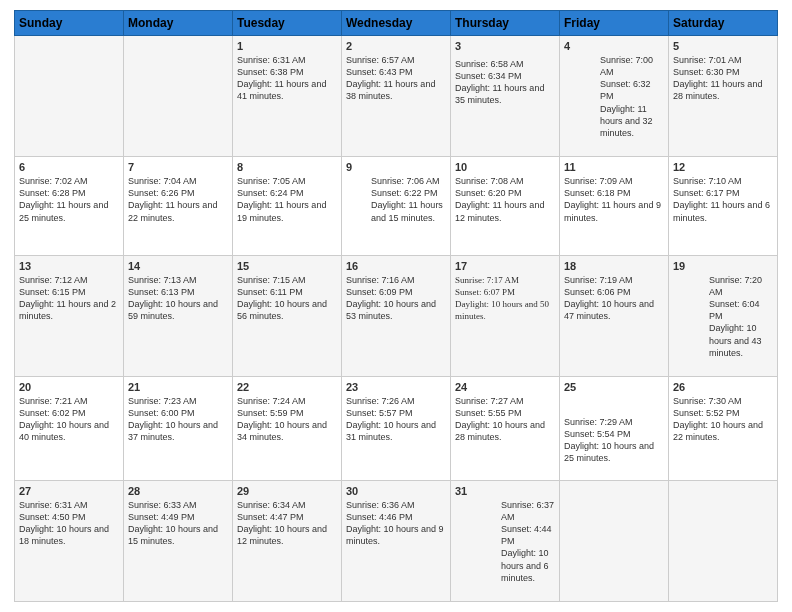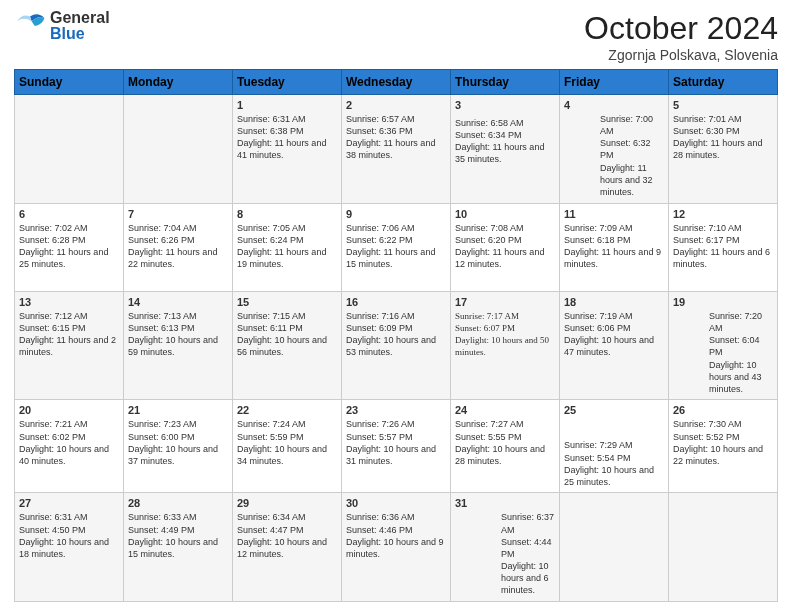--- a/index.html
+++ b/index.html
@@ -100,37 +100,20 @@
       color: #333;
     }
     .empty {
       background: #f5f5f5;
     }
   </style>
 </head>
 <body>
 
 <div class="page">
-  <div class="header">
-    <div class="logo">
-      <svg class="logo-icon" viewBox="0 0 40 40">
-        <path d="M20 8 Q30 2 38 10 Q32 6 22 14 Z" fill="#1a6bbf"></path>
-        <path d="M22 14 Q32 6 38 10 Q36 18 26 20 Z" fill="#2a9dd1"></path>
-        <path d="M20 8 Q10 4 4 14 Q12 8 22 14 Z" fill="#aad4f0"></path>
-      </svg>
-      <div class="logo-text">
-        <span class="logo-general">General</span>
-        <span class="logo-blue">Blue</span>
-      </div>
-    </div>
-    <div class="title-block">
-      <div class="month-title">October 2024</div>
-      <div class="location">Zgornja Polskava, Slovenia</div>
-    </div>
-  </div>
 
   <table class="calendar">
     <thead>
       <tr>
       <th>Sunday</th>
           <th>Monday</th>
           <th>Tuesday</th>
           <th>Wednesday</th>
           <th>Thursday</th>
           <th>Friday</th>
@@ -143,21 +126,21 @@
           <td class="empty"></td>
           <td>
             <span class="day-number">1</span>
             <div class="day-info" style="white-space: pre-line;">Sunrise: 6:31 AM
 Sunset: 6:38 PM
 Daylight: 11 hours and 41 minutes.</div>
           </td>
           <td>
             <span class="day-number">2</span>
             <div class="day-info" style="white-space: pre-line;">Sunrise: 6:57 AM
-Sunset: 6:36 PM
+Sunset: 6:43 PM
 Daylight: 11 hours and 38 minutes.</div>
           </td>
           <td>
             <span class="day-number">3</span>
             <div class="day-info" style="white-space: pre-line; margin-top: 6px;">Sunrise: 6:58 AM
 Sunset: 6:34 PM
 Daylight: 11 hours and 35 minutes.</div>
           </td>
           <td>
             <span class="day-number">4</span>
@@ -186,21 +169,21 @@
 Daylight: 11 hours and 22 minutes.</div>
           </td>
           <td>
             <span class="day-number">8</span>
             <div class="day-info" style="white-space: pre-line;">Sunrise: 7:05 AM
 Sunset: 6:24 PM
 Daylight: 11 hours and 19 minutes.</div>
           </td>
           <td>
             <span class="day-number">9</span>
-            <div class="day-info" style="white-space: pre-line;">Sunrise: 7:06 AM
+            <div class="day-info" style="white-space: pre-line; margin-left: 25px;">Sunrise: 7:06 AM
 Sunset: 6:22 PM
 Daylight: 11 hours and 15 minutes.</div>
           </td>
           <td>
             <span class="day-number">10</span>
             <div class="day-info" style="white-space: pre-line;">Sunrise: 7:08 AM
 Sunset: 6:20 PM
 Daylight: 11 hours and 12 minutes.</div>
           </td>
           <td>

